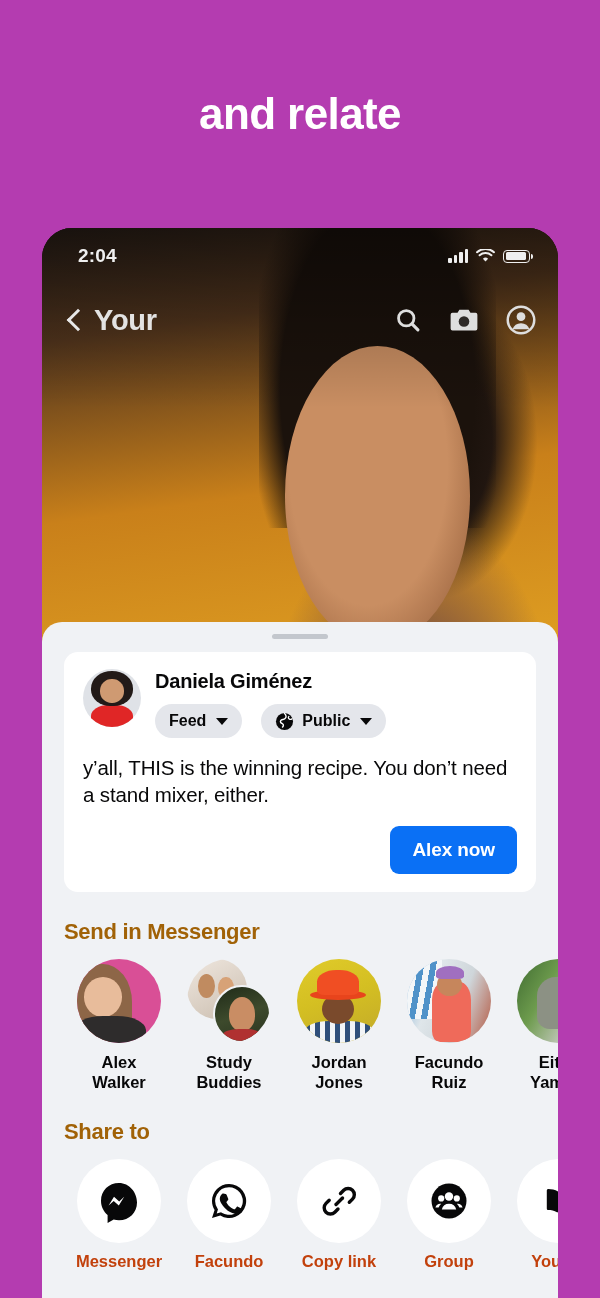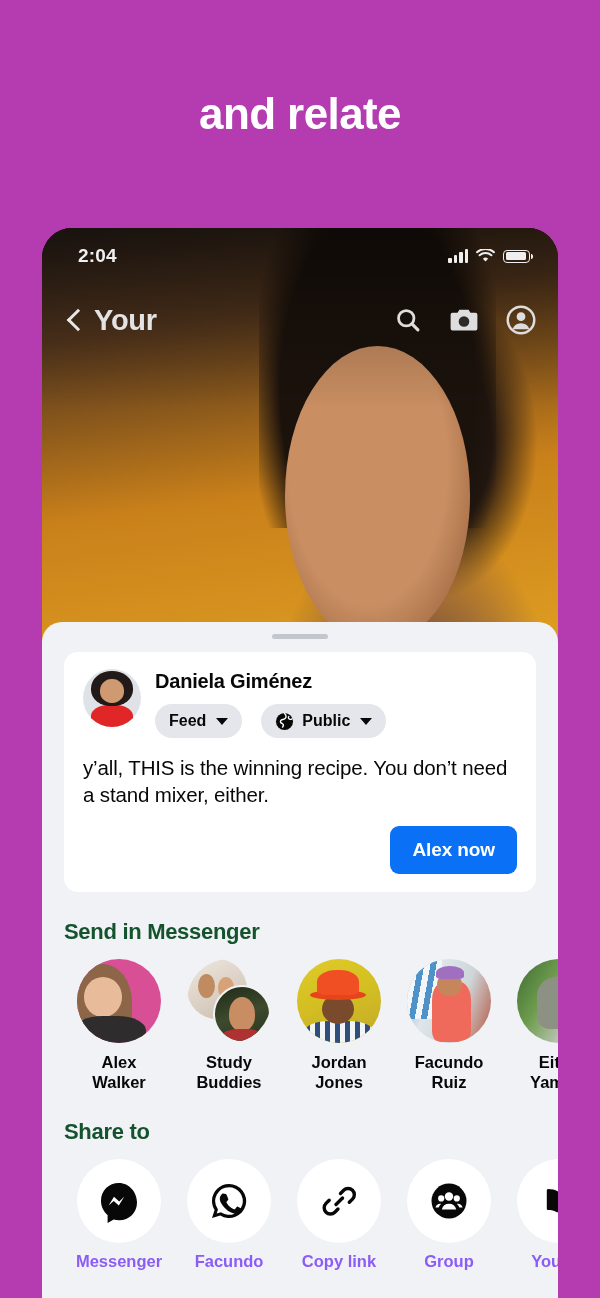--- a/index.html
+++ b/index.html
@@ -301,21 +301,21 @@
     padding: 13px 22px;
     cursor: pointer;
     font-family: "Liberation Sans", sans-serif;
     letter-spacing: -0.1px;
   }
 
   
   .section-title {
     font-size: 22px;
     font-weight: 700;
-    color: #14532d;
+    color: #a16207;
     letter-spacing: -0.3px;
     margin: 27px 0 0 22px;
   }
   .contact-row, .shareto-row {
     display: flex;
     gap: 0;
     margin-top: 14px;
     padding-left: 22px;
   }
   .contact {
@@ -487,21 +487,21 @@
     border-radius: 50%;
     background: #ffffff;
     display: flex;
     align-items: center;
     justify-content: center;
   }
   .shareto-name {
     margin-top: 9px;
     font-size: 16.5px;
     font-weight: 600;
-    color: #8b5cf6;
+    color: #c2410c;
     text-align: center;
     white-space: nowrap;
   }
 </style>
 </head>
 <body>
 
 <div class="promo">
   <div class="promo-line">and relate</div>
 </div>

